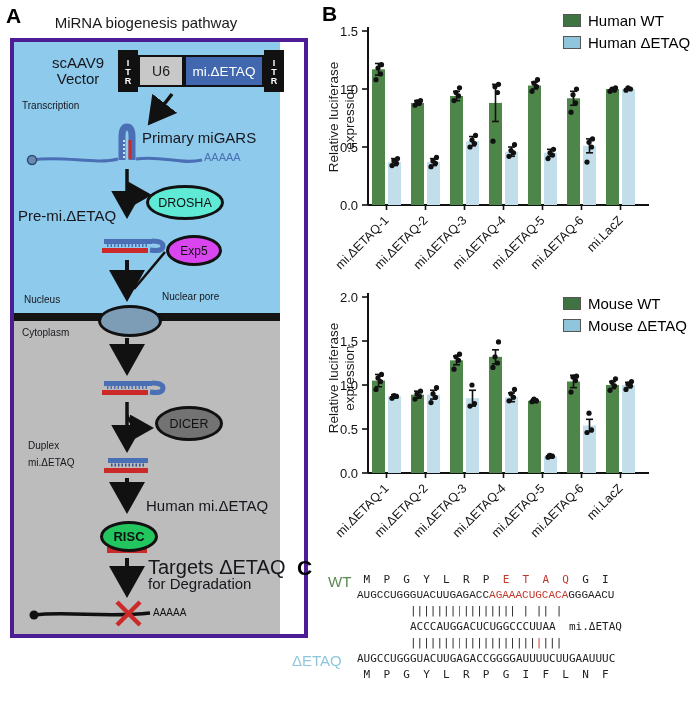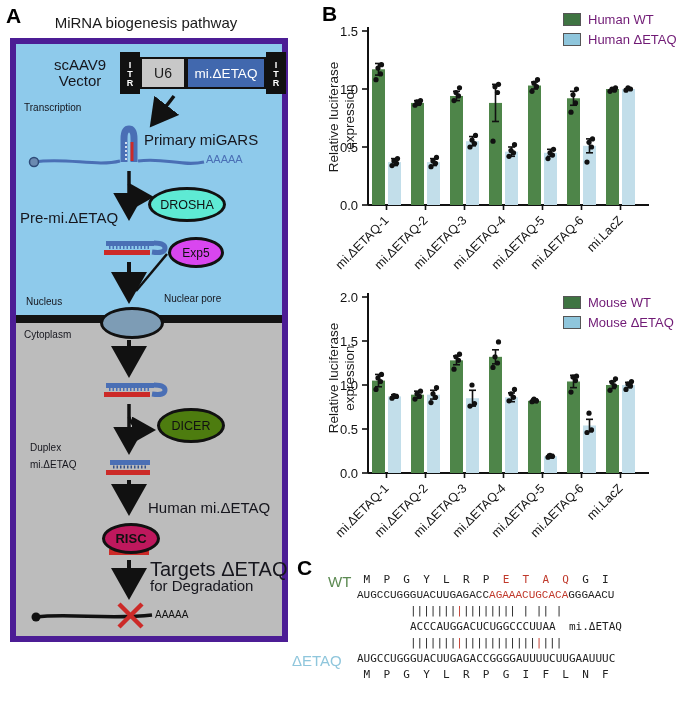--- a/index.html
+++ b/index.html
@@ -1,35 +1,35 @@
 <!DOCTYPE html>
 <html><head>
 <meta charset="utf-8">
 <style>
   html,body{margin:0;padding:0;background:#fff;}
   #fig{position:relative;width:700px;height:701px;background:#ffffff;overflow:hidden;
        font-family:"Liberation Sans",sans-serif;color:#1a1a1a;}
   .abs{position:absolute;}
   .panel-letter{font-size:21px;font-weight:bold;color:#000;}
   
-  #panelA-box{left:10px;top:38px;width:266px;height:592px;border:6px solid #4c1d95;}
+  #panelA-box{left:10px;top:38px;width:266px;height:592px;border:4px solid #4c1d95;padding-left:24px;}
   #nucleus-bg{left:0;top:0;width:266px;height:271px;background:#8ecaeb;}
   #cyto-bg{left:0;top:279px;width:266px;height:313px;background:#bcbcbc;}
   #membrane{left:0;top:271px;width:266px;height:8px;background:#141414;}
   .alabel{font-size:10px;color:#16161d;white-space:nowrap;line-height:16px;}
   .ellipse{border:3px solid #111;border-radius:50%;display:flex;align-items:center;justify-content:center;
            font-size:12.5px;color:#111;white-space:nowrap;}
   .vecbox{display:flex;align-items:center;justify-content:center;border:2.5px solid #111;box-sizing:border-box;}
   .itr{background:#111;color:#fff;font-size:9px;font-weight:bold;
        writing-mode:vertical-rl;text-orientation:upright;letter-spacing:-1px;text-align:center;}
   
   .legend{display:flex;flex-direction:column;gap:5px;}
   .legend-row{display:flex;align-items:center;gap:7px;}
   .legend-swatch{width:16px;height:11px;border:1px solid #555;}
-  .legend-label{font-size:13px;color:#701a75;white-space:nowrap;}
+  .legend-label{font-size:15px;color:#000000;white-space:nowrap;}
   .ylab{width:180px;text-align:center;font-size:13.5px;line-height:16px;transform:rotate(-90deg);}
   
   .crow{font-family:"DejaVu Sans Mono",monospace;font-size:11px;line-height:15px;
         white-space:pre;color:#222;}
   .crow .r{color:#c0392b;}
   .clabel{font-size:15px;white-space:nowrap;}
 </style>
 </head>
 <body>
 
@@ -132,25 +132,25 @@
     <div class="abs alabel" style="left:8px;top:56px;">Transcription</div>
     <div class="abs alabel" style="left:128px;top:88px;font-size:15px;">Primary miGARS</div>
     <div class="abs" style="left:190px;top:109px;font-size:11px;color:#4a6fb5;">AAAAA</div>
     <div class="abs ellipse" style="left:132px;top:143px;width:72px;height:29px;background:#5eead4;">DROSHA</div>
     <div class="abs alabel" style="left:4px;top:166px;font-size:15px;">Pre-mi.ΔETAQ</div>
     <div class="abs ellipse" style="left:152px;top:193px;width:50px;height:25px;background:#d946ef;font-size:12px;">Exp5</div>
     <div class="abs alabel" style="left:10px;top:250px;">Nucleus</div>
     <div class="abs alabel" style="left:148px;top:247px;">Nuclear pore</div>
     <div class="abs ellipse" style="left:84px;top:263px;width:58px;height:26px;background:#7d9cb5;z-index:3;"></div>
     <div class="abs alabel" style="left:8px;top:283px;">Cytoplasm</div>
-    <div class="abs ellipse" style="left:141px;top:364px;width:62px;height:29px;background:#4d7c0f;">DICER</div>
+    <div class="abs ellipse" style="left:141px;top:364px;width:62px;height:29px;background:#737373;">DICER</div>
     <div class="abs alabel" style="left:14px;top:396px;">Duplex</div>
     <div class="abs alabel" style="left:14px;top:413px;">mi.ΔETAQ</div>
     <div class="abs alabel" style="left:132px;top:456px;font-size:15px;">Human mi.ΔETAQ</div>
-    <div class="abs ellipse" style="left:86px;top:479px;width:52px;height:25px;background:#be185d;border-width:3.5px;font-weight:bold;font-size:13px;">RISC</div>
+    <div class="abs ellipse" style="left:86px;top:479px;width:52px;height:25px;background:#22c55e;border-width:3.5px;font-weight:bold;font-size:13px;">RISC</div>
     <div class="abs alabel" style="left:134px;top:517px;font-size:20px;">Targets ΔETAQ</div>
     <div class="abs alabel" style="left:134px;top:534px;font-size:15px;">for Degradation</div>
     <div class="abs" style="left:139px;top:565px;font-size:10px;color:#111;">AAAAA</div>
   </div>
 
   <div class="abs panel-letter" style="left:322px;top:2px;">B</div>
 
   <div class="abs ylab" style="left:252px;top:101px;">
     <div>Relative luciferase</div>
     <div>expression</div>

